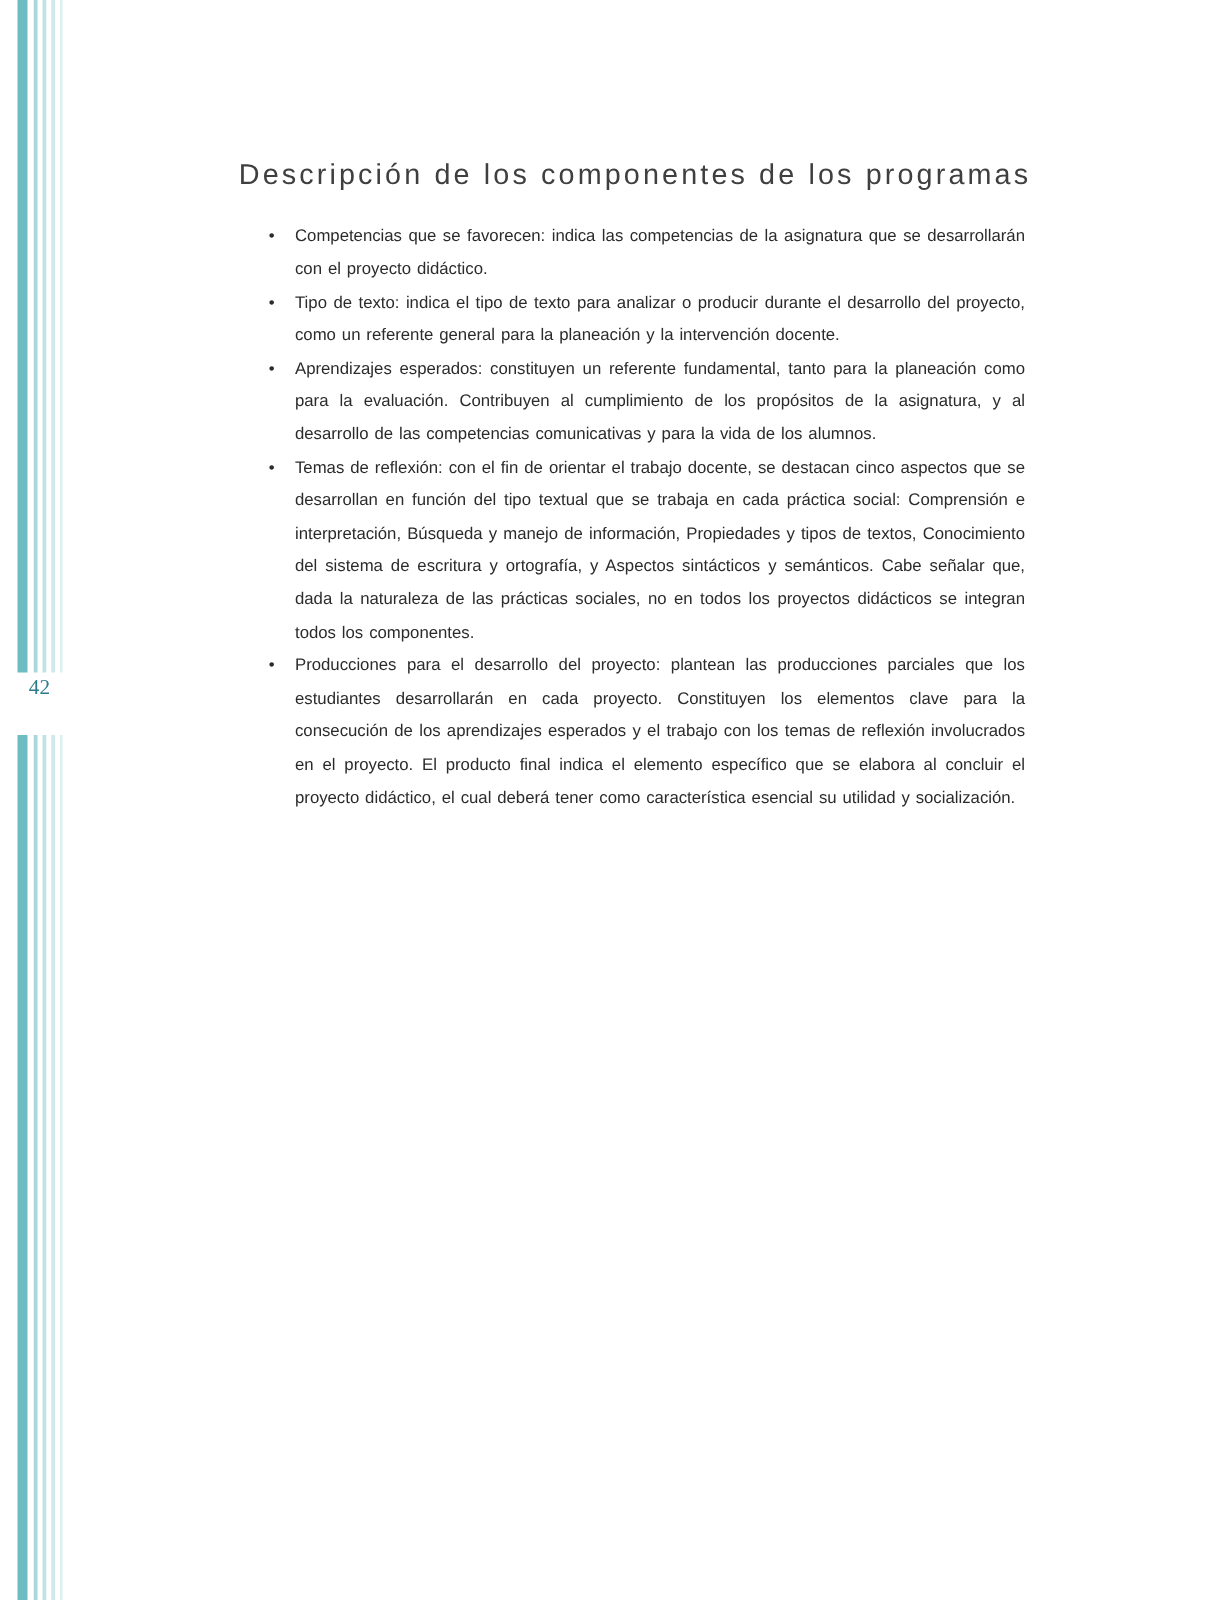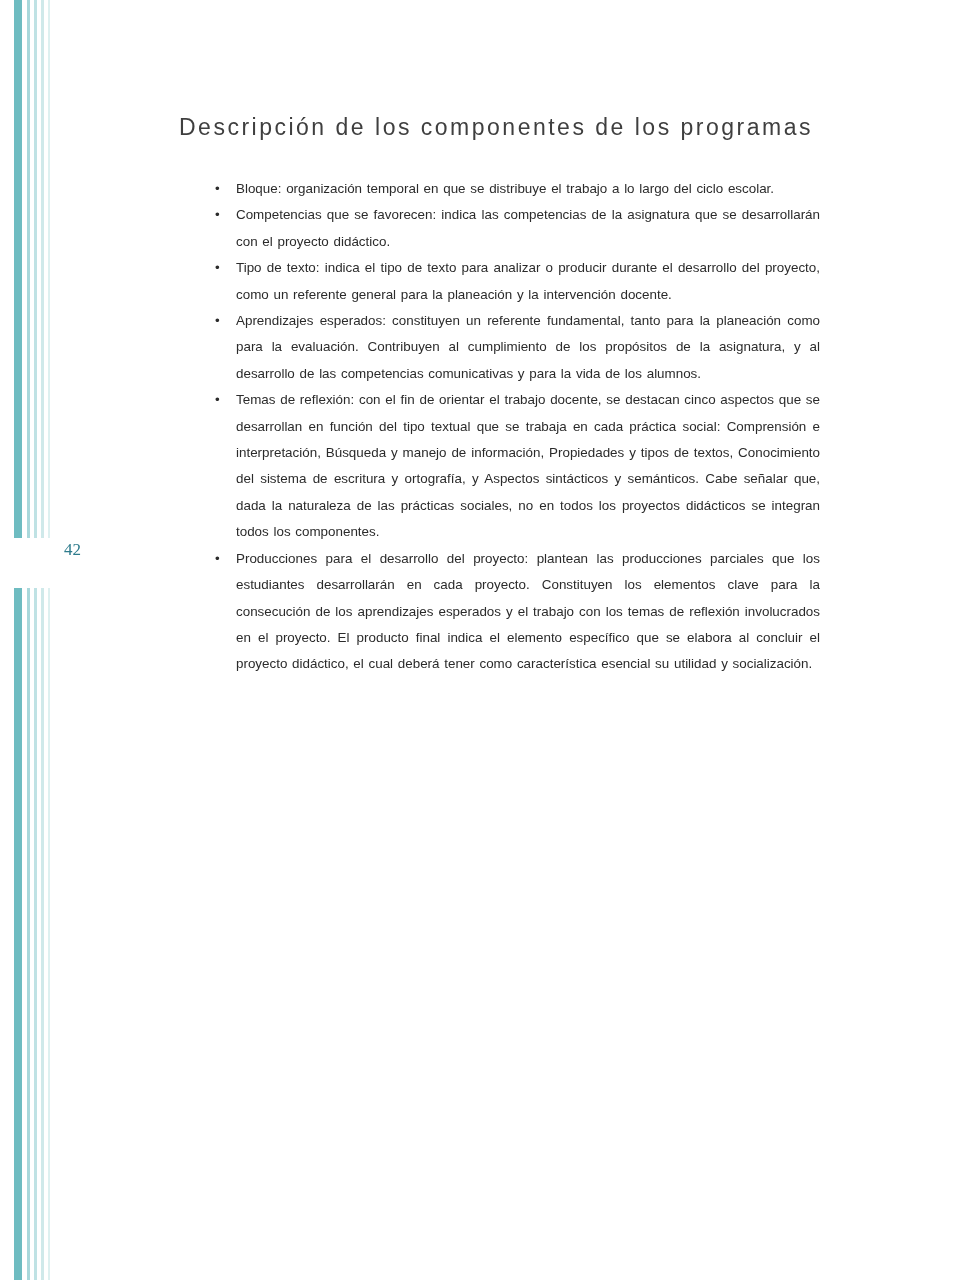--- a/index.html
+++ b/index.html
@@ -42,28 +42,27 @@
   .stripe.s5{ left:48px; width:2px; background:var(--teal-5); }
 
   .page-number{
     position:absolute;
     left:23px;
     top:540px;
     font-family:"Liberation Serif", serif;
     font-size:17px;
     line-height:20px;
     color:var(--pagenum-color);
-    margin-left:41px;
   }
 
   .doc-title{
     position:absolute;
     left:175px;
     top:110px;
-    margin:4px;
+    margin:16px;
     font-size:23px;
     font-weight:400;
     letter-spacing:2.5px;
     color:var(--title-color);
     white-space:nowrap;
   }
 
   .bullet-list{
     position:absolute;
     left:213px;
@@ -109,21 +108,20 @@
     <div class="stripe s1"></div>
     <div class="stripe s2"></div>
     <div class="stripe s3"></div>
     <div class="stripe s4"></div>
     <div class="stripe s5"></div>
   </div>
 
   <h1 class="doc-title">Descripción de los componentes de los programas</h1>
 
   <ul class="bullet-list">
-    <li>Bloque: organización temporal en que se distribuye el trabajo a lo largo del ciclo escolar.</li>
     <li>Competencias que se favorecen: indica las competencias de la asignatura que se desarrollarán con el proyecto didáctico.</li>
     <li>Tipo de texto: indica el tipo de texto para analizar o producir durante el desarrollo del proyecto, como un referente general para la planeación y la intervención docente.</li>
     <li>Aprendizajes esperados: constituyen un referente fundamental, tanto para la planeación como para la evaluación. Contribuyen al cumplimiento de los propósitos de la asignatura, y al desarrollo de las competencias comunicativas y para la vida de los alumnos.</li>
     <li>Temas de reflexión: con el fin de orientar el trabajo docente, se destacan cinco aspectos que se desarrollan en función del tipo textual que se trabaja en cada práctica social: Comprensión e interpretación, Búsqueda y manejo de información, Propiedades y tipos de textos, Conocimiento del sistema de escritura y ortografía, y Aspectos sintácticos y semánticos. Cabe señalar que, dada la naturaleza de las prácticas sociales, no en todos los proyectos didácticos se integran todos los componentes.</li>
     <li>Producciones para el desarrollo del proyecto: plantean las producciones parciales que los estudiantes desarrollarán en cada proyecto. Constituyen los elementos clave para la consecución de los aprendizajes esperados y el trabajo con los temas de reflexión involucrados en el proyecto.  El producto final indica el elemento específico que se elabora al concluir el proyecto didáctico, el cual deberá tener como característica esencial su utilidad y socialización.</li>
   </ul>
 
 </div>
 
 </body></html>

